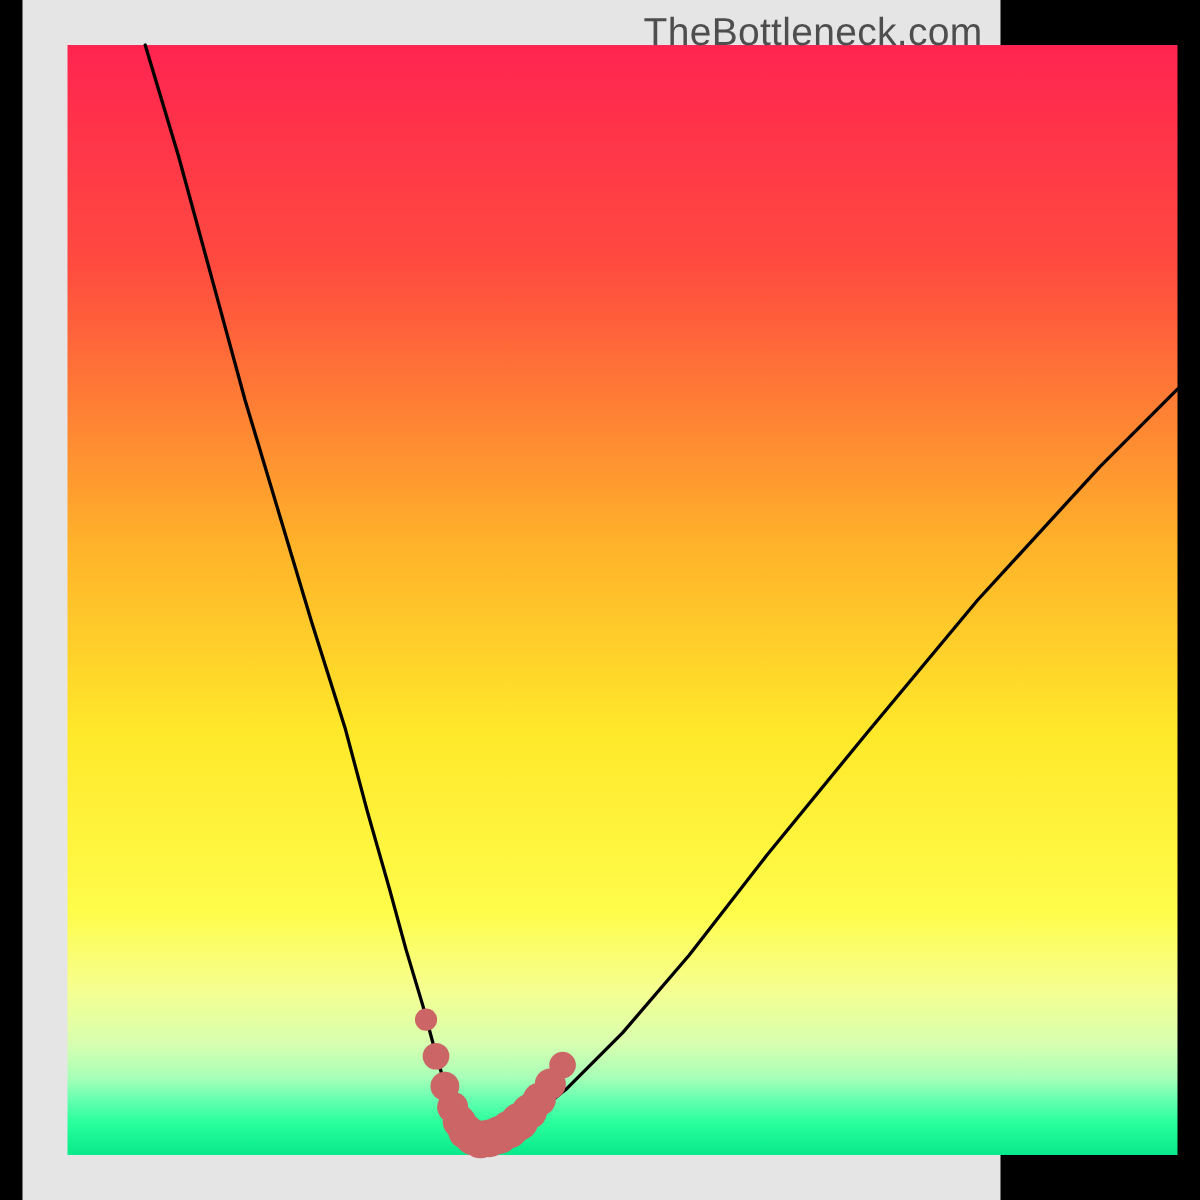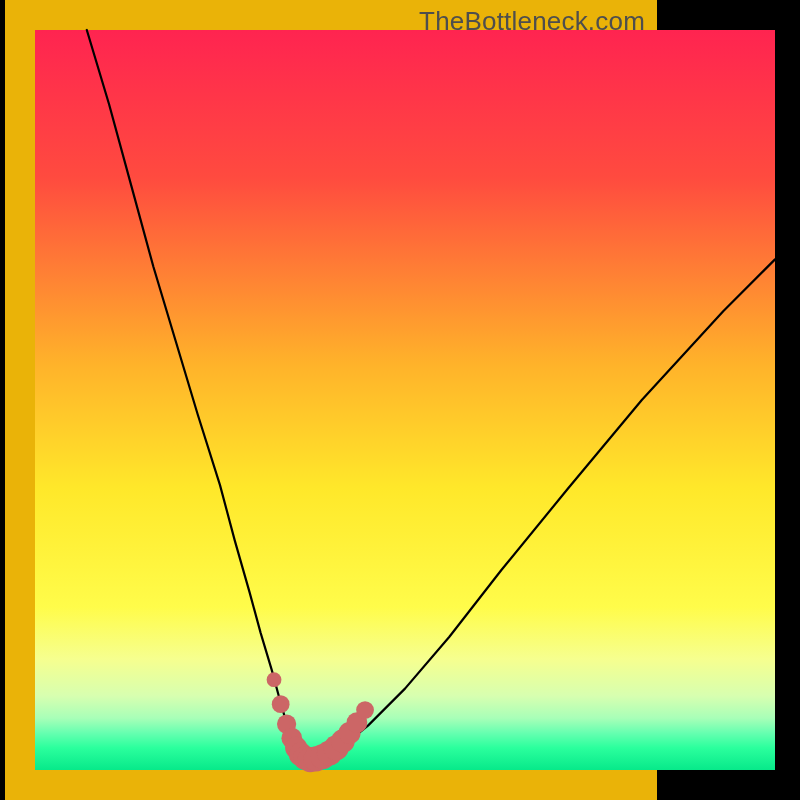--- a/index.html
+++ b/index.html
@@ -6,25 +6,25 @@
     margin: 0;
     padding: 0;
     width: 800px;
     height: 800px;
     background: #000;
     overflow: hidden;
     font-family: Arial, Helvetica, sans-serif;
   }
   .frame {
     position: absolute;
-    left: 5px;
+    left: 15px;
     top: 0;
     width: 652px;
     height: 800px;
-    background: #eab308;
+    background: #e5e5e5;
   }
   .plot-area {
     position: absolute;
     left: 30px;
     top: 30px;
     width: 740px;
     height: 740px;
     
   }
   .watermark {

